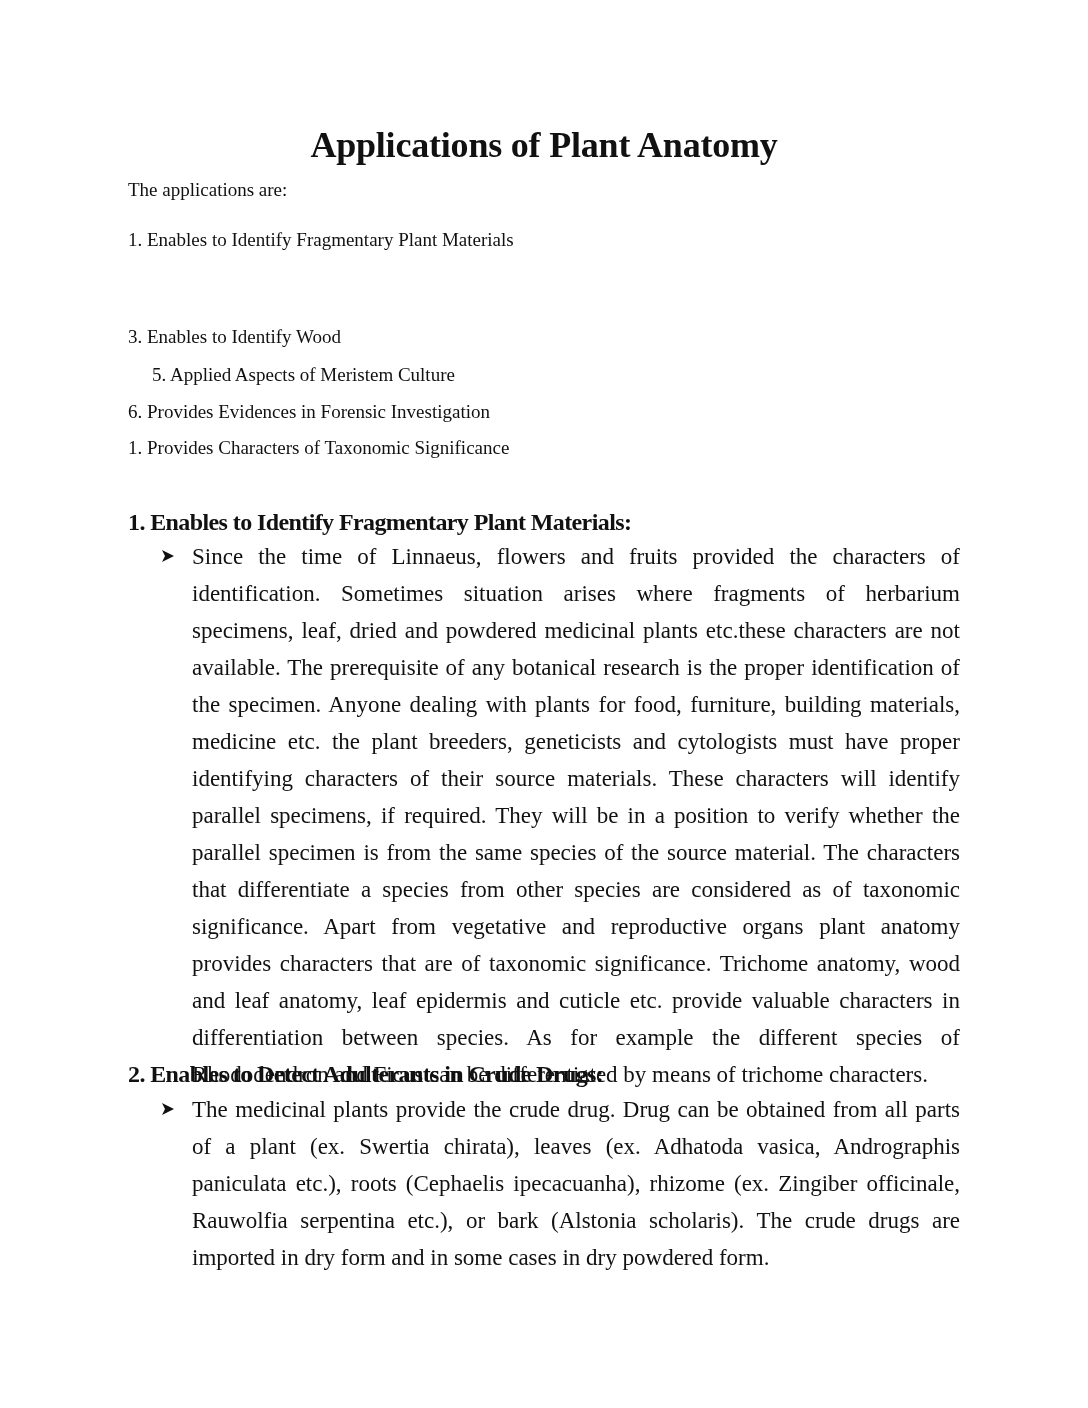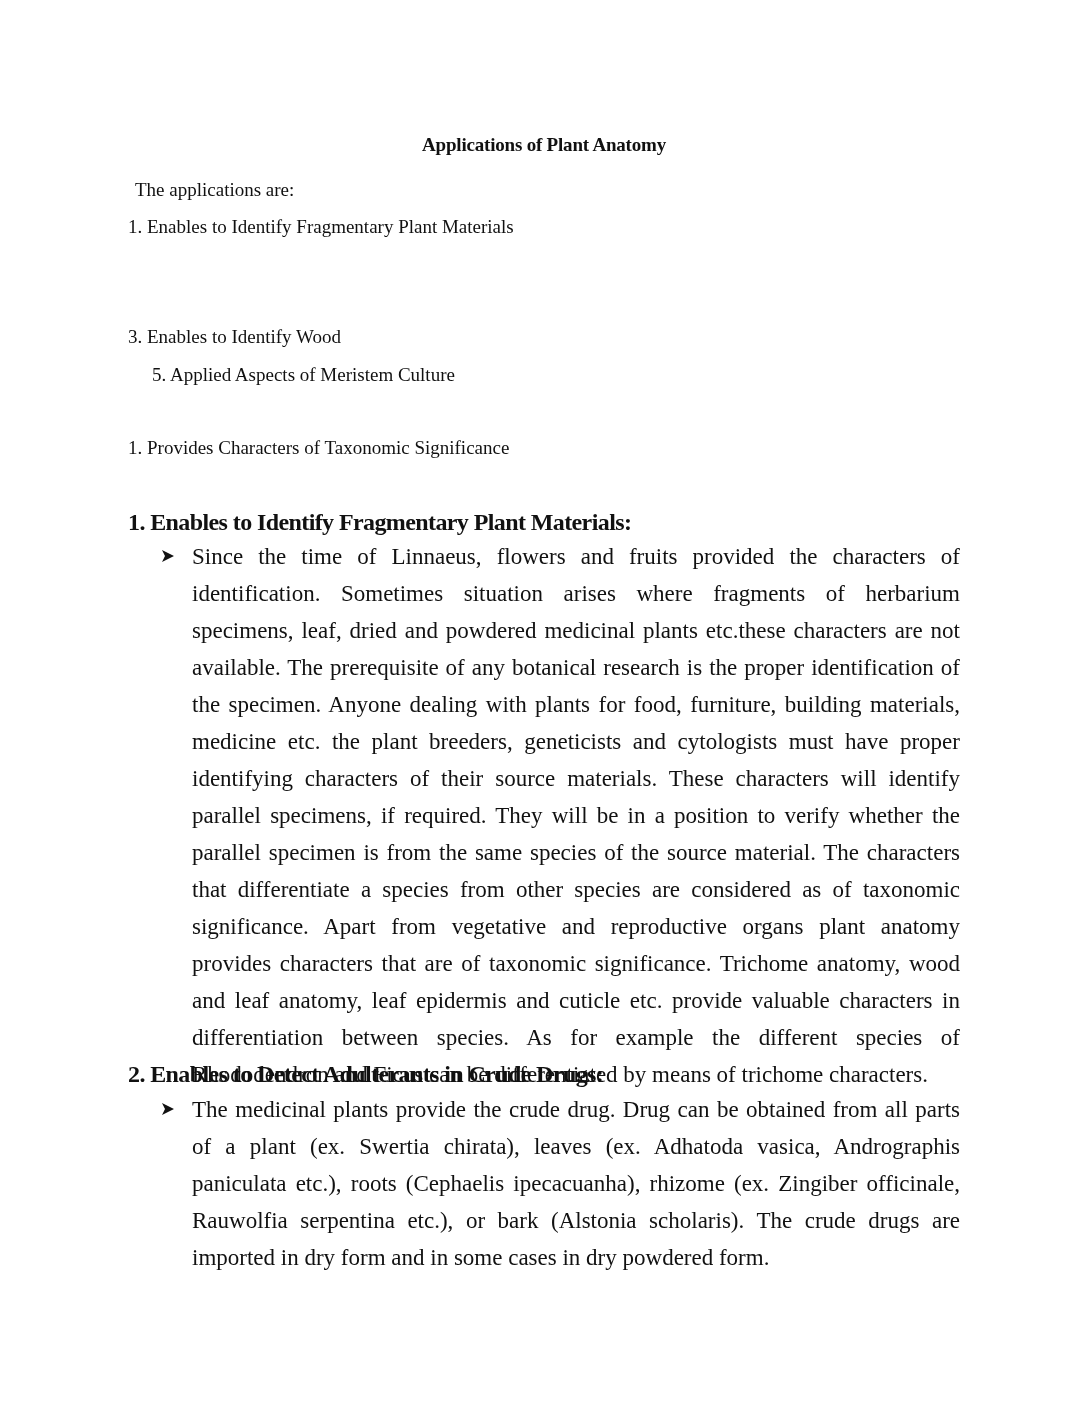--- a/index.html
+++ b/index.html
@@ -20,21 +20,21 @@
       left: 0; top: 0;
       width: 1088px;
       height: 1408px;
     }
     .title {
       position: absolute;
       left: 0;
       width: 1088px;
       top: 127px;
       text-align: center;
-      font-size: 19px;
+      font-size: 36px;
       font-weight: bold;
       line-height: 36px;
       letter-spacing: -0.2px;
     }
     .line {
       position: absolute;
       left: 128px;
       font-size: 19px;
       line-height: 24px;
       white-space: nowrap;
@@ -63,25 +63,26 @@
       height: 16px;
     }
   </style>
 </head>
 <body>
 
 <div class="page">
 
   <div class="title">Applications of Plant Anatomy</div>
 
-  <div class="line" style="top:178px;margin-left:7px;">The applications are:</div>
+  <div class="line" style="top:178px;">The applications are:</div>
 
-  <div class="line" style="top:215px;">1. Enables to Identify Fragmentary Plant Materials</div>
+  <div class="line" style="top:228px;">1. Enables to Identify Fragmentary Plant Materials</div>
   <div class="line" style="top:301px;margin-top:24px;">3. Enables to Identify Wood</div>
   <div class="line" style="top:363px;margin-left:24px;">5. Applied Aspects of Meristem Culture</div>
+  <div class="line" style="top:400px;">6. Provides Evidences in Forensic Investigation</div>
   <div class="line" style="top:436px;">1. Provides Characters of Taxonomic Significance</div>
 
   <div class="heading" style="top:510px;">1. Enables to Identify Fragmentary Plant Materials:</div>
 
   <svg class="bullet-icon" style="top:548px;" viewBox="0 0 16 16">
     <path d="M2 2 L14 8 L2 14 L5 8 Z" fill="#111111"></path>
   </svg>
   <div class="bullet-block" style="top:538px;">Since the time of Linnaeus, flowers and fruits provided the characters of identification. Sometimes situation arises where fragments of herbarium specimens, leaf, dried and powdered medicinal plants etc.these characters are not available. The prerequisite of any botanical research is the proper identification of the specimen. Anyone dealing with plants for food, furniture, building materials, medicine etc. the plant breeders, geneticists and cytologists must have proper identifying characters of their source materials. These characters will identify parallel specimens, if required. They will be in a position to verify whether the parallel specimen is from the same species of the source material. The characters that differentiate a species from other species are considered as of taxonomic significance. Apart from vegetative and reproductive organs plant anatomy provides characters that are of taxonomic significance. Trichome anatomy, wood and leaf anatomy, leaf epidermis and cuticle etc. provide valuable characters in differentiation between species. As for example the different species of Rhododendron and Ficus can be differentiated by means of trichome characters.</div>
 
   <div class="heading" style="top:1062px;">2. Enables to Detect Adulterants in Crude Drugs:</div>

